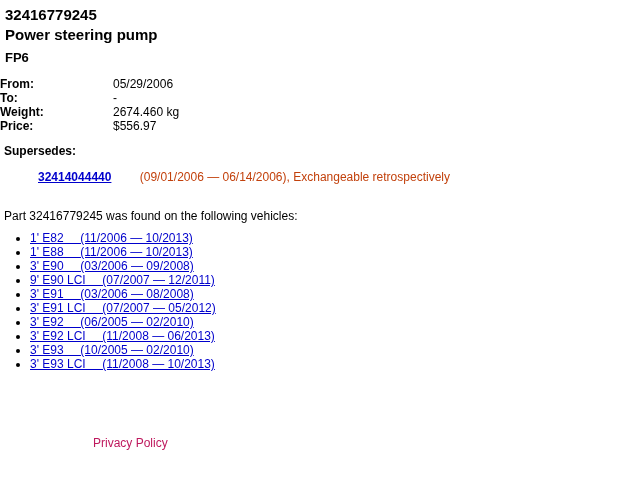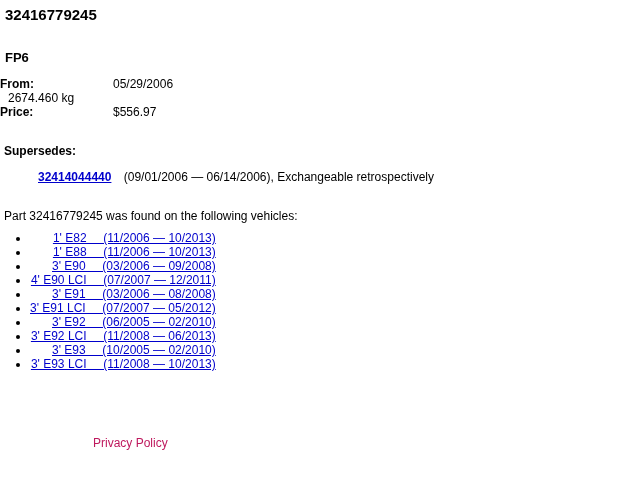--- a/index.html
+++ b/index.html
@@ -33,53 +33,59 @@
   .dvalue { margin-left: 8px; text-align: center; }
 
   .sup-heading {
     position: absolute; top: 144px; left: 4px;
     font-weight: bold; line-height: 14px;
   }
   .sup-list { position: absolute; top: 170px; left: 38px; }
   .sup-row { line-height: 14px; }
   a { color: var(--link-color, #0000CC); text-decoration: underline; cursor: pointer; }
   .sup-link { font-weight: bold; }
-  .sup-note { margin-left: 9px; color: #000000; }
+  .sup-note { margin-left: 25px; color: #c2410c; }
 
   .found-intro { position: absolute; top: 210px; left: 4px; line-height: 13px; }
 
   .vehicle-list {
     position: absolute; top: 231px; left: 0;
     margin: 0; padding: 0 0 0 30px;
     list-style: disc;
   }
-  .vehicle-item { line-height: 14px; text-align: right; }
+  .vehicle-item { line-height: 14px; }
   .vehicle-link { white-space: pre; }
 
   .privacy {
     position: absolute; top: 437px; left: 93px;
     color: #be185d; line-height: 13px; cursor: pointer;
   }
 </style>
 </head>
 <body style="background: rgb(255, 255, 255); color: rgb(0, 0, 0);">
 
 <div class="page">
 
   <h1 class="part-number">32416779245</h1>
+  <h2 class="part-name">Power steering pump</h2>
   <div class="part-code">FP6</div>
 
   <div class="details" id="details">
   <div class="detail-row">
     <span class="dlabel">From:</span>
     <span class="dvalue">05/29/2006</span>
   </div>
 
+  <div class="detail-row">
+    <span class="dlabel">To:</span>
+    <span class="dvalue">-</span>
+  </div>
 
   <div class="detail-row">
+    <span class="dlabel">Weight:</span>
     <span class="dvalue">2674.460 kg</span>
   </div>
 
   <div class="detail-row">
     <span class="dlabel">Price:</span>
     <span class="dvalue">$556.97</span>
   </div>
 </div>
 
   <div class="sup-heading">Supersedes:</div>
@@ -100,21 +106,21 @@
 
   <li class="vehicle-item">
     <a href="#" class="vehicle-link">1' E88     (11/2006 — 10/2013)</a>
   </li>
 
   <li class="vehicle-item">
     <a href="#" class="vehicle-link">3' E90     (03/2006 — 09/2008)</a>
   </li>
 
   <li class="vehicle-item">
-    <a href="#" class="vehicle-link">4' E90 LCI     (07/2007 — 12/2011)</a>
+    <a href="#" class="vehicle-link">9' E90 LCI     (07/2007 — 12/2011)</a>
   </li>
 
   <li class="vehicle-item">
     <a href="#" class="vehicle-link">3' E91     (03/2006 — 08/2008)</a>
   </li>
 
   <li class="vehicle-item">
     <a href="#" class="vehicle-link">3' E91 LCI     (07/2007 — 05/2012)</a>
   </li>
 

